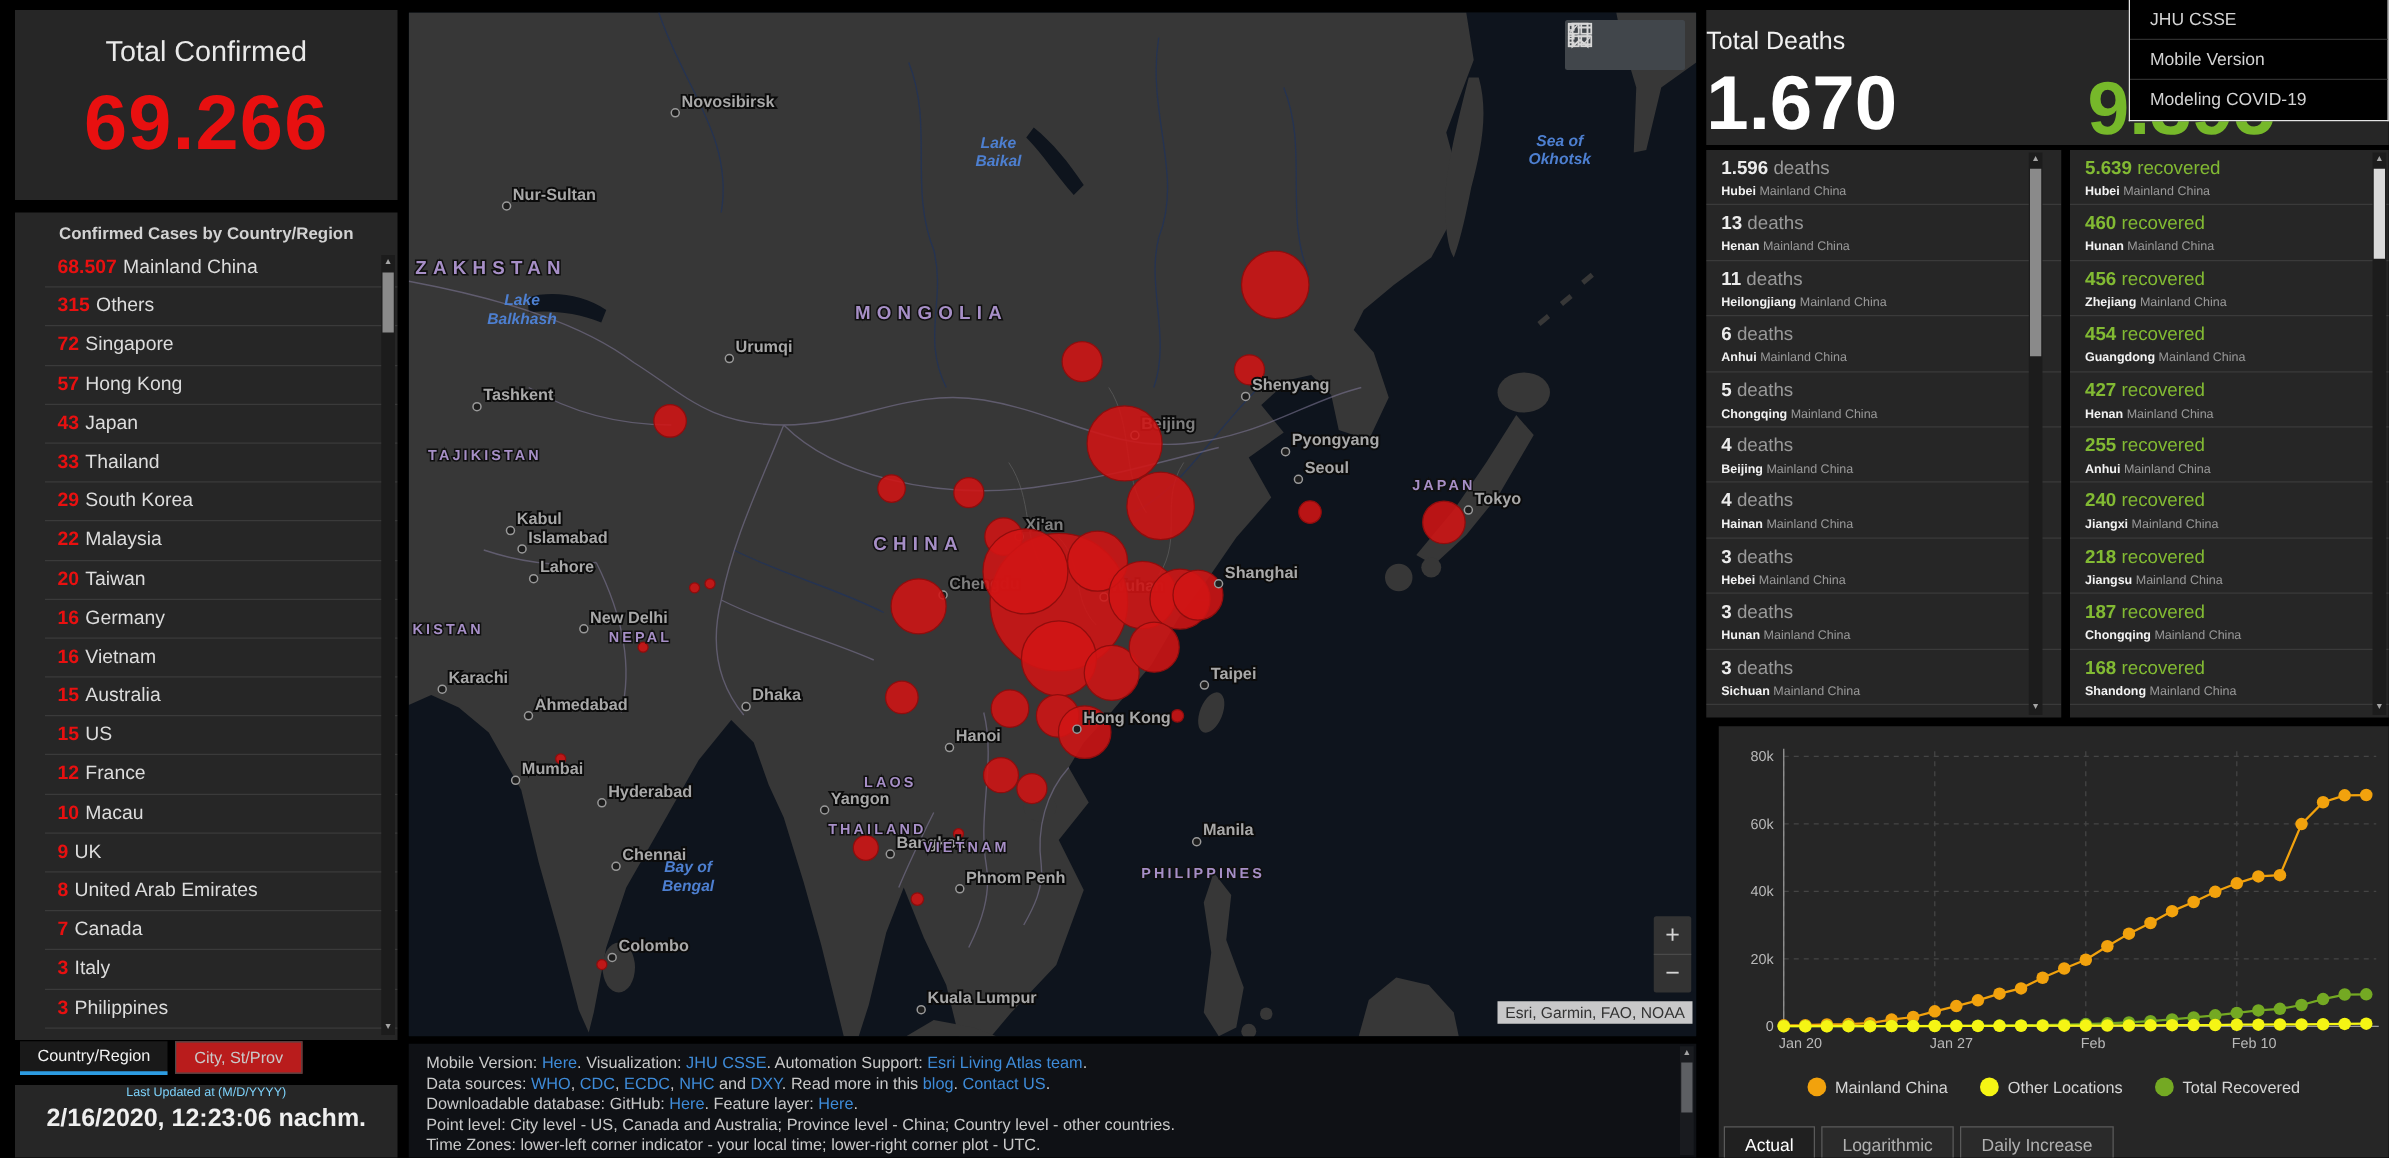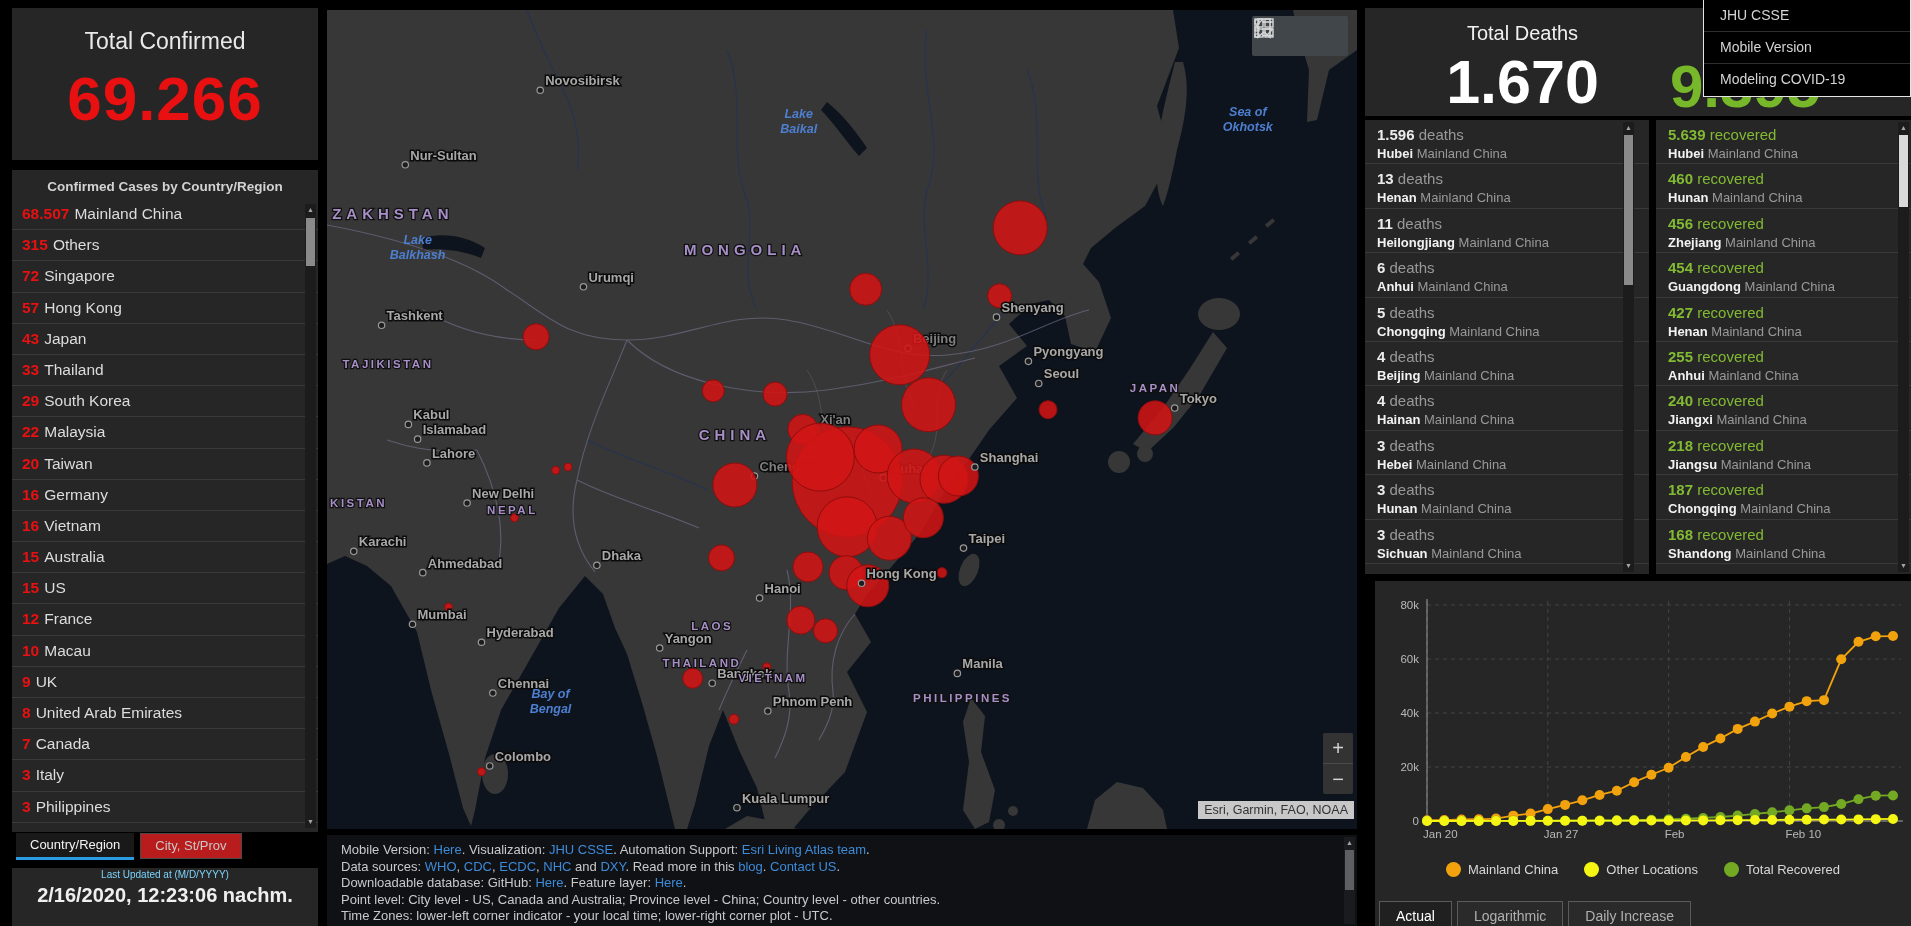--- a/index.html
+++ b/index.html
@@ -7,21 +7,21 @@
   #app{position:absolute;left:0;top:0;width:1911px;height:926px;background:#000;}
   .panel{position:absolute;background:#262626;box-sizing:border-box;}
   
   #p-confirmed{left:12px;top:8px;width:306px;height:152px;text-align:center;}
   #p-confirmed .t{margin-top:20px;font-size:23px;color:#e9e9e9;}
   #p-confirmed .n{margin-top:8px;font-size:62px;font-weight:bold;color:#e81010;letter-spacing:1px;}
   
   #p-conflist{left:12px;top:170px;width:306px;height:662px;overflow:hidden;}
   #p-conflist .hdr{padding-top:9px;text-align:center;font-size:13.5px;font-weight:bold;color:#d2d2d2;}
   .crow{height:30.2px;line-height:30.2px;border-bottom:1px solid #3a3a3a;padding-left:10px;font-size:15.5px;
-    white-space:nowrap;cursor:pointer;}
+    white-space:nowrap;cursor:pointer;margin-left:24px;}
   .crow b{color:#e81010;font-weight:bold;margin-right:5px;}
   .crow span{color:#dcdcdc;}
   
   .sb{position:absolute;background:#1c1c1c;width:11px;}
   .sb .th{position:absolute;left:1px;width:9px;background:#8a8a8a;}
   .sb .ar{position:absolute;left:0;width:11px;height:12px;color:#a5a5a5;font-size:7px;line-height:12px;text-align:center;}
   
   #conftabs{position:absolute;left:16px;top:833px;display:flex;gap:6px;}
   .ctab{height:24px;line-height:24px;padding:0 14px;font-size:13px;background:#b91c1c;color:#c9c9c9;
     border:1px solid #4a4a4a;cursor:pointer;}
@@ -43,29 +43,29 @@
   #zoomctl{position:absolute;left:996px;top:723px;width:30px;height:61px;background:#333;border-radius:2px;}
   #zoomctl div{height:30px;line-height:30px;text-align:center;color:#d5d5d5;font-size:20px;cursor:pointer;}
   #zoomctl div:first-child{border-bottom:1px solid #4a4a4a;}
   #attr{position:absolute;right:3px;bottom:10px;background:rgba(216,216,216,.92);color:#333;
     font-size:12.5px;padding:2px 6px;}
   
   #p-info{left:327px;top:835px;width:1030px;height:91px;background:#0f1115;padding:7px 14px;overflow:hidden;}
   #p-info .il{font-size:13px;line-height:16.5px;color:#c9c9c9;white-space:nowrap;}
   #p-info .lk{color:#3e8bd8;cursor:pointer;}
   
-  #p-deaths{left:1365px;top:8px;width:315px;height:108px;text-align:center;}
+  #p-deaths{left:1365px;top:8px;width:315px;height:108px;text-align:left;}
   #p-deaths .t{margin-top:14px;font-size:20px;color:#f0f0f0;}
   #p-deaths .n{margin-top:2px;font-size:61px;font-weight:bold;color:#fff;}
   #p-dlist{left:1365px;top:120px;width:284px;height:454px;overflow:hidden;}
   .drow{height:44.4px;border-bottom:1px solid #3a3a3a;padding:5px 0 0 12px;box-sizing:border-box;cursor:pointer;}
   .drow .l1{font-size:15px;line-height:19px;}
   .drow .l1 b{color:#ececec;}
   .drow .l1 span,.drow .l2 span{color:#999;}
-  .drow .l2{font-size:13px;line-height:19px;}
+  .drow .l2{font-size:10px;line-height:19px;}
   .drow .l2 b{color:#f2f2f2;}
   .grow .l1 b,.grow .l1 span{color:#82ba33;}
   
   #p-recovered{left:1656px;top:8px;width:255px;height:108px;overflow:hidden;}
   #p-recovered .n{position:absolute;left:14px;top:48px;font-size:60px;line-height:62px;font-weight:bold;color:#76b82a;}
   #p-rlist{left:1656px;top:120px;width:255px;height:454px;overflow:hidden;}
   #p-rlist .drow{}
   
   #menu{position:absolute;left:1703px;top:0;width:208px;height:97px;background:#000;
     border:1px solid #e4e4e4;border-top:none;box-sizing:border-box;z-index:50;}

